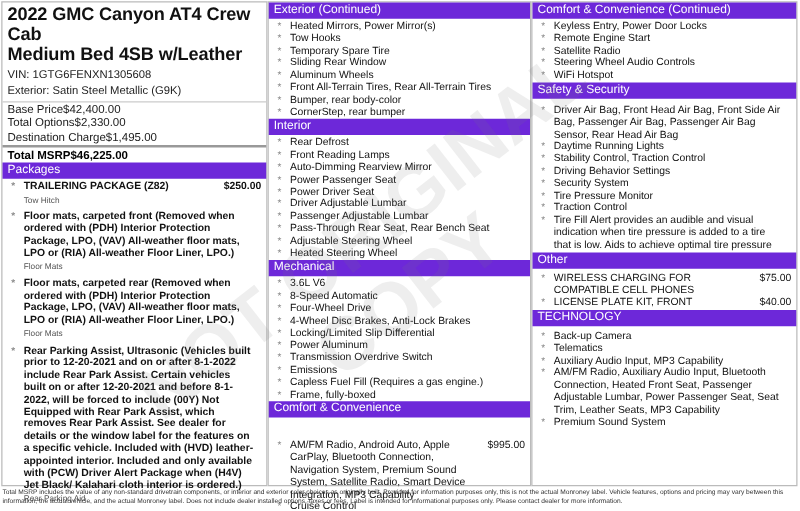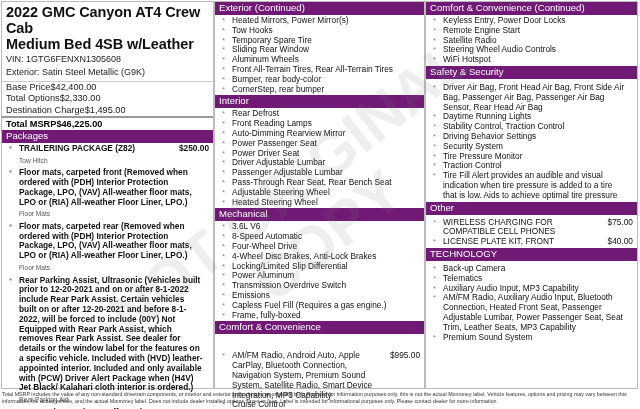--- a/index.html
+++ b/index.html
@@ -12,21 +12,21 @@
   .col1 { left: 1px; width: 213px; height: 388px; }
   .col2 { left: 214px; width: 211px; height: 388px; }
   .col3 { left: 425px; width: 213px; height: 388px; }
 
   .title { font-size: 14.5px; font-weight: bold; line-height: 16px; padding: 2px 4px 0 4px; letter-spacing: -0.1px; }
   .meta { font-size: 9px; line-height: 11px; padding: 2px 4px 0 4px; color: #222; }
   .price-table { margin: 3px 0 0 0; border-top: 1px solid #ccc; }
   .price-row { display: flex; justify-content: flex-start; font-size: 9.2px; line-height: 11.3px; padding: 0 4px; color: #222; }
   .price-row.total { font-weight: bold; color: #000; border-top: 2px solid #999; line-height: 12px; }
 
-  .section-header { background: #701a75; color: #fff; font-size: 9.6px; line-height: 12.5px; padding: 0 4px; height: 13px; }
+  .section-header { background: #6d28d9; color: #fff; font-size: 9.6px; line-height: 12.5px; padding: 0 4px; height: 13px; }
 
   ul.items { list-style: none; padding: 1px 4px 1px 6px; }
   ul.items li { position: relative; display: flex; justify-content: flex-start; font-size: 8.3px; line-height: 9.8px; padding-left: 11px; color: #111; }
   ul.items li::before { content: "*"; position: absolute; left: 1px; top: 0; color: #888; font-size: 8px; }
   ul.items li .txt { flex: 1; padding-right: 6px; }
   ul.items li .price { white-space: nowrap; }
   ul.items li.bold { font-weight: bold; }
   .subnote { font-size: 6.6px; line-height: 8.5px; color: #555; padding-left: 17px; margin: 1px 0 2px 0; }
 
   .pkg-list li { font-size: 8.1px; line-height: 9.6px; margin-bottom: 1px; }

